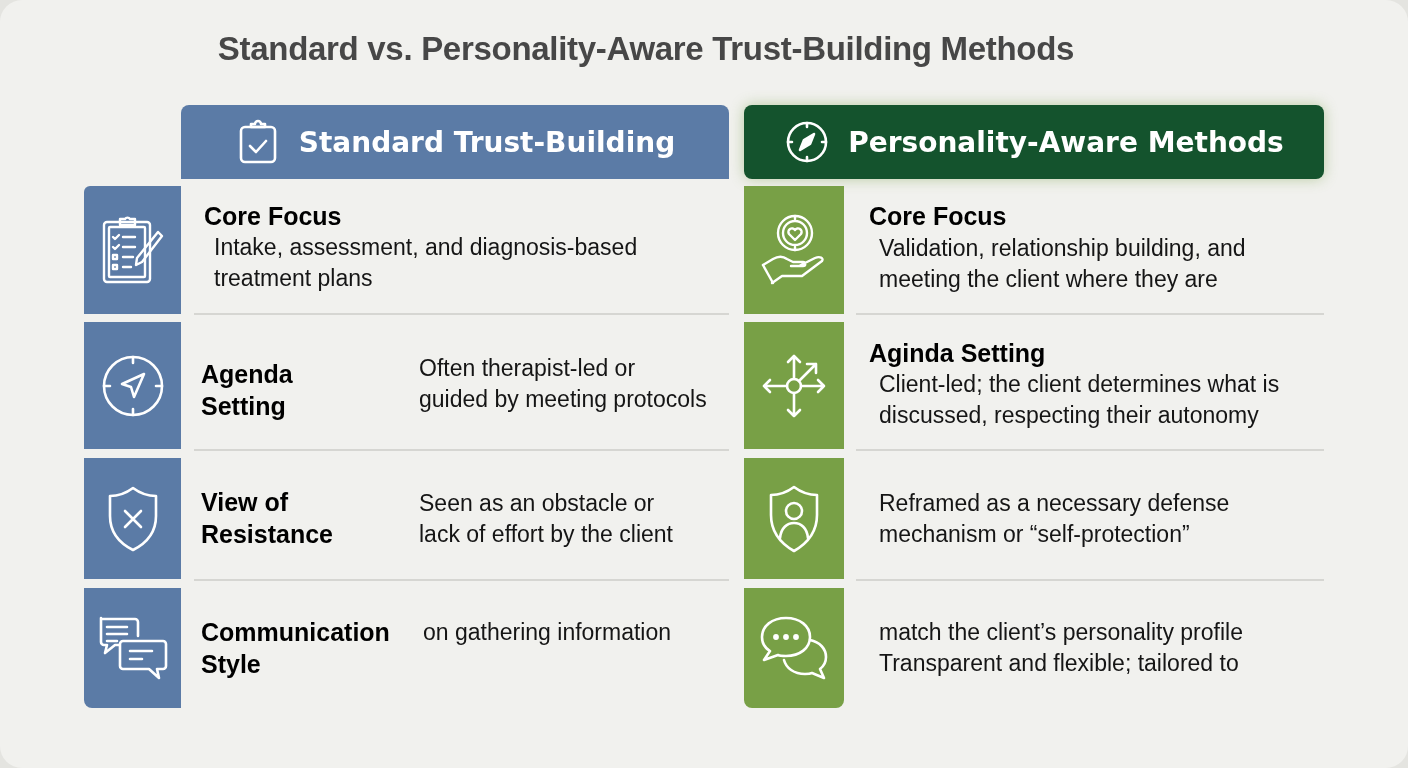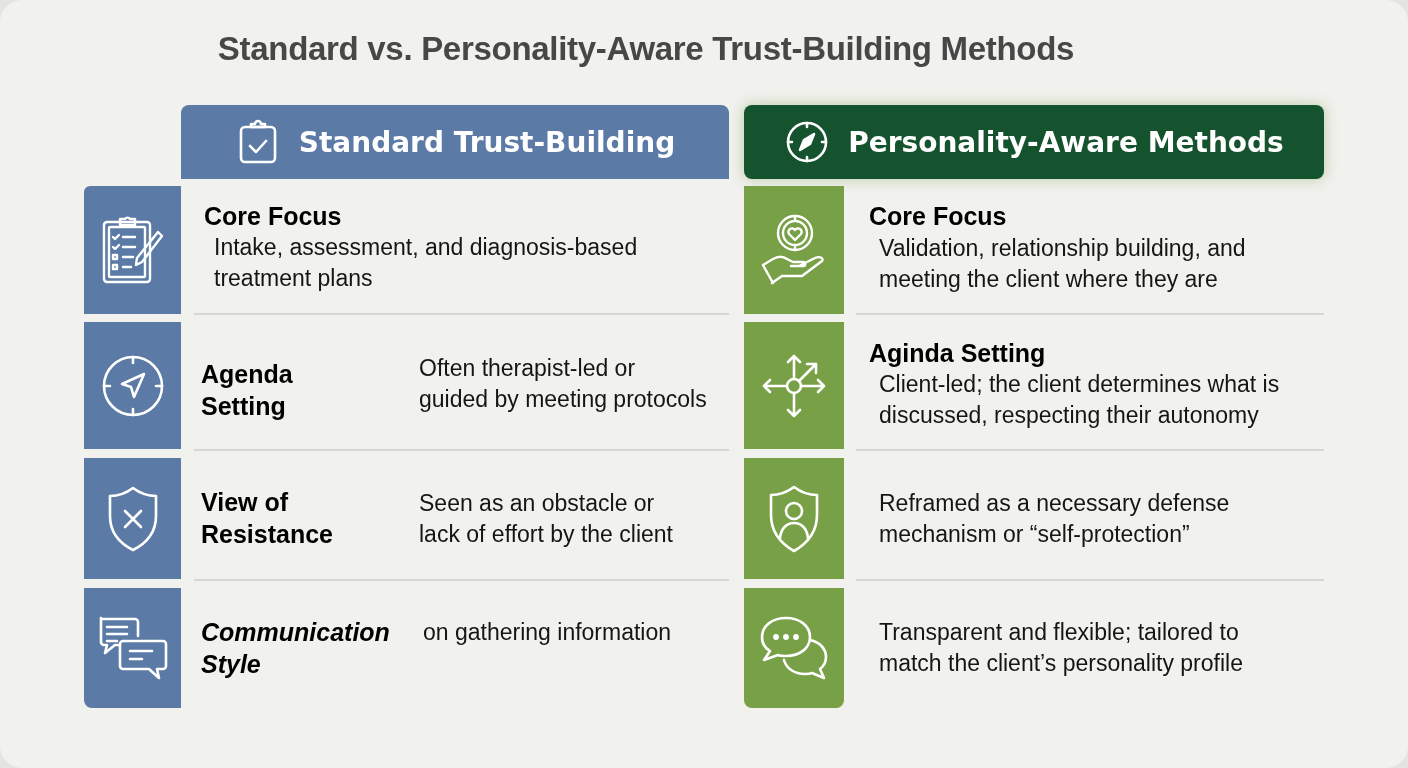--- a/index.html
+++ b/index.html
@@ -126,21 +126,21 @@
   <div class="tile std" style="left:84px; top:588px; height:120px; border-radius:0 0 0 8px;">
     <span>
       <svg width="72" height="66" viewBox="0 0 72 66" fill="none" stroke="#fff" stroke-width="2.6" stroke-linecap="round" stroke-linejoin="round">
         <path d="M4 4 h34 a3 3 0 0 1 3 3 v14 M22 30 h-4 l-10 8 l2 -8 h-3 a3 3 0 0 1 -3 -3 v-24"></path>
         <path d="M10 12 h20 M10 19 h20 M10 26 h10"></path>
         <path d="M26 26 h40 a3 3 0 0 1 3 3 v22 a3 3 0 0 1 -3 3 h-6 l2 9 l-10 -9 h-26 a3 3 0 0 1 -3 -3 v-22 a3 3 0 0 1 3 -3 z"></path>
         <path d="M33 36 h22 M33 44 h12"></path>
       </svg>
     </span>
   </div>
-  <div class="label" style="left:201px; top:616px;font-style:italic;">
+  <div class="label" style="left:201px; top:616px;">
     <div>Communication</div>
     <div>Style</div>
   </div>
   <div class="desc" style="left:413px; top:617px;">
     <div>on gathering information</div>
   </div>
 
   <div class="tile pa" style="left:744px; top:186px; width:100px; height:128px;">
     <span>
       <svg width="70" height="74" viewBox="0 0 70 74" fill="none" stroke="#fff" stroke-width="2.4" stroke-linecap="round" stroke-linejoin="round">
@@ -199,17 +199,17 @@
       <svg width="72" height="68" viewBox="0 0 72 68" fill="none" stroke="#fff" stroke-width="2.6" stroke-linecap="round" stroke-linejoin="round">
         <path d="M28 4 C14 4 4 12 4 23 C4 29 7 34 12 37 L6 46 L20 41 C22 42 25 42 28 42 C42 42 52 34 52 23 C52 12 42 4 28 4 Z"></path>
         <circle cx="18" cy="23" r="1.6" fill="#fff"></circle>
         <circle cx="28" cy="23" r="1.6" fill="#fff"></circle>
         <circle cx="38" cy="23" r="1.6" fill="#fff"></circle>
         <path d="M52 26 C62 28 68 35 68 43 C68 48 66 52 62 55 L66 64 L54 59 C52 60 50 60 47 60 C36 60 28 54 26 46"></path>
       </svg>
     </span>
   </div>
   <div class="desc" style="left:869px; top:617px;">
+    <div>match the client’s personality profile</div>
     <div>Transparent and flexible; tailored to</div>
-    <div>match the client’s personality profile</div>
   </div>
 
 </div>
 
 </body></html>

